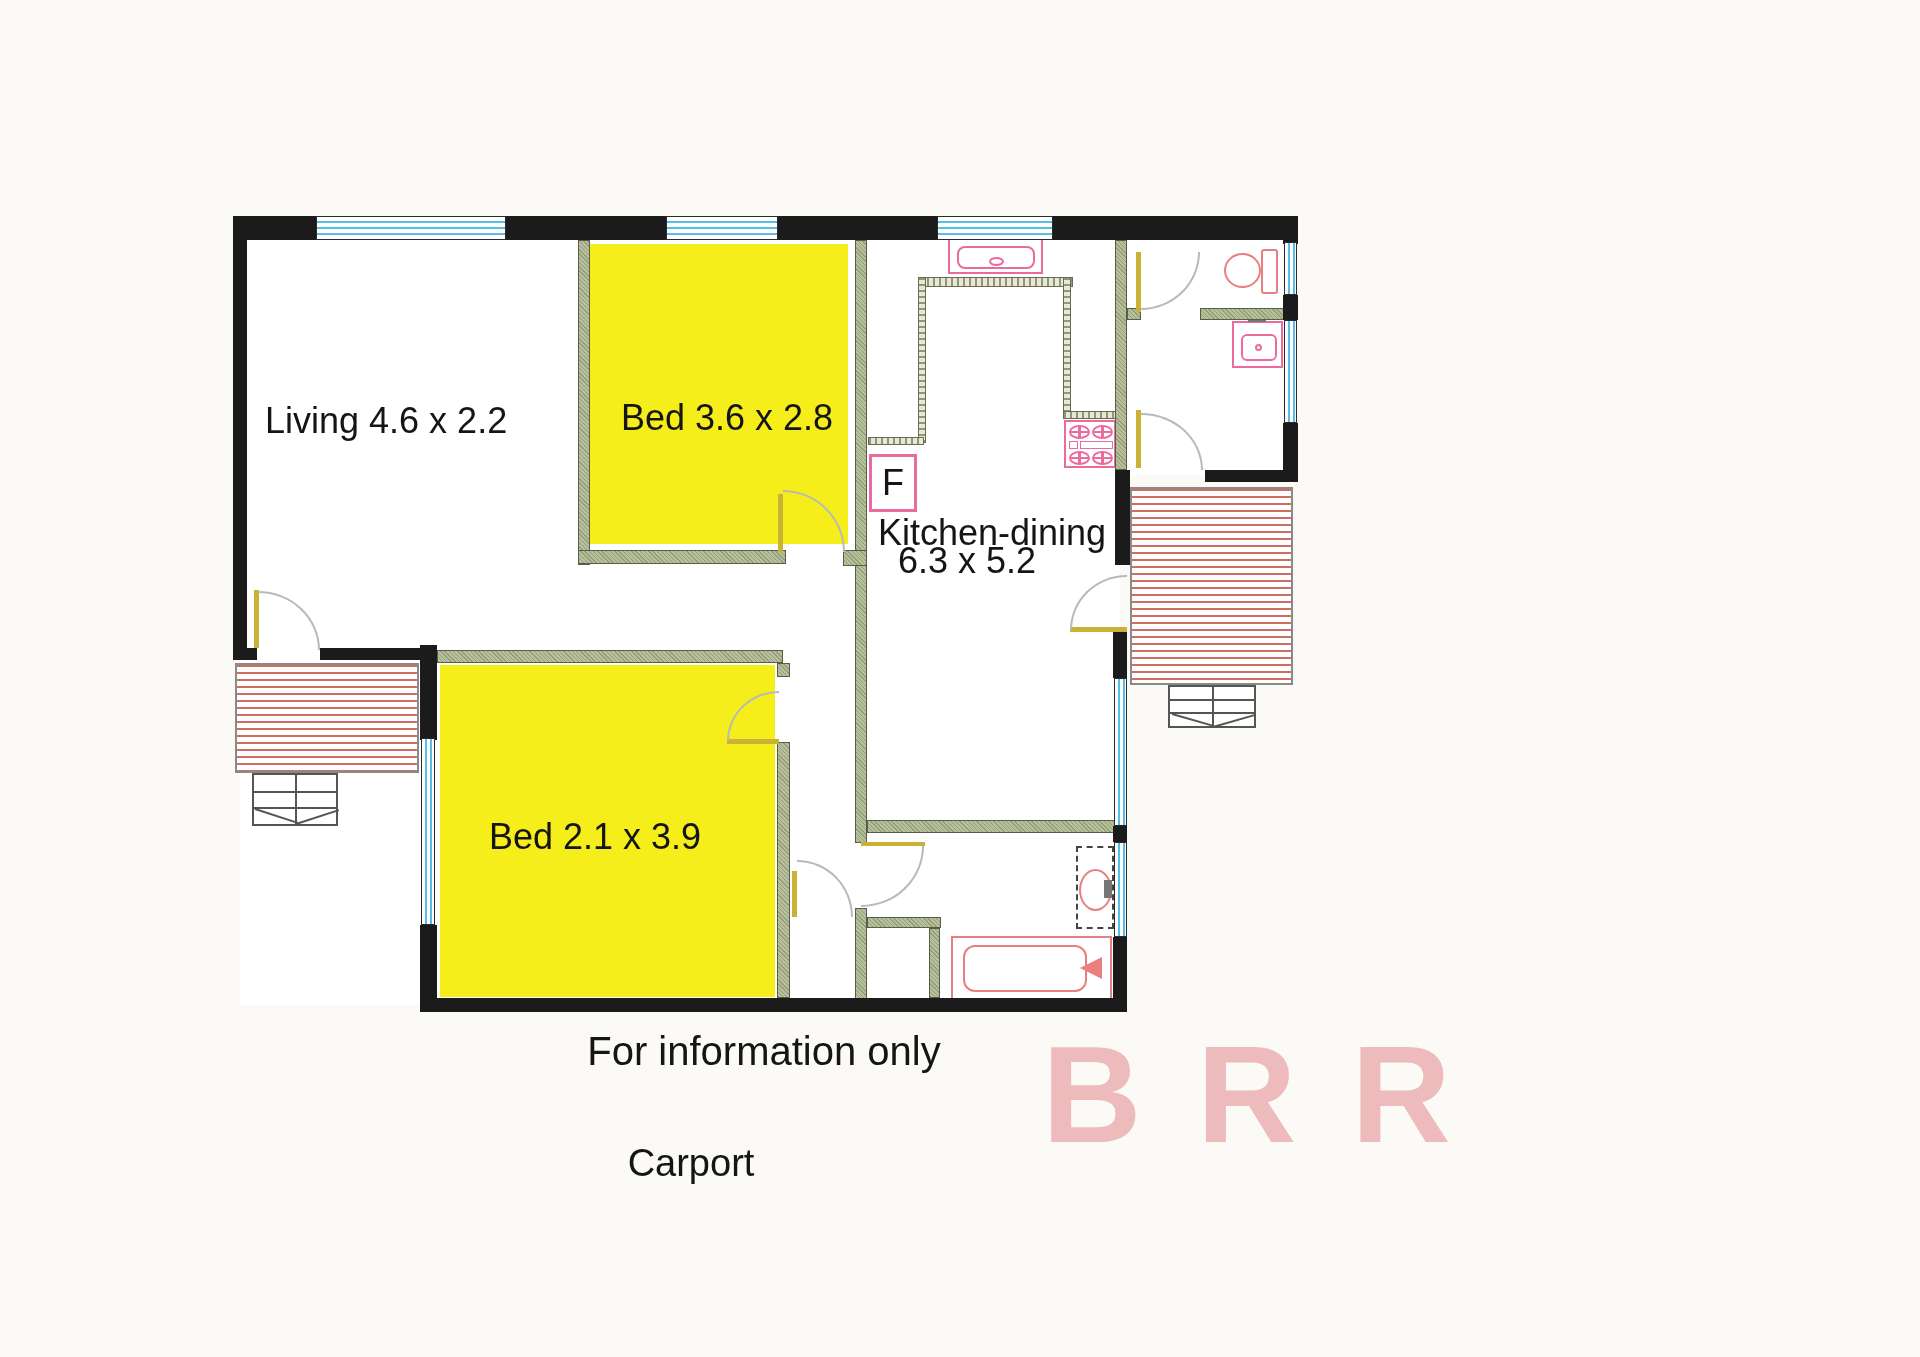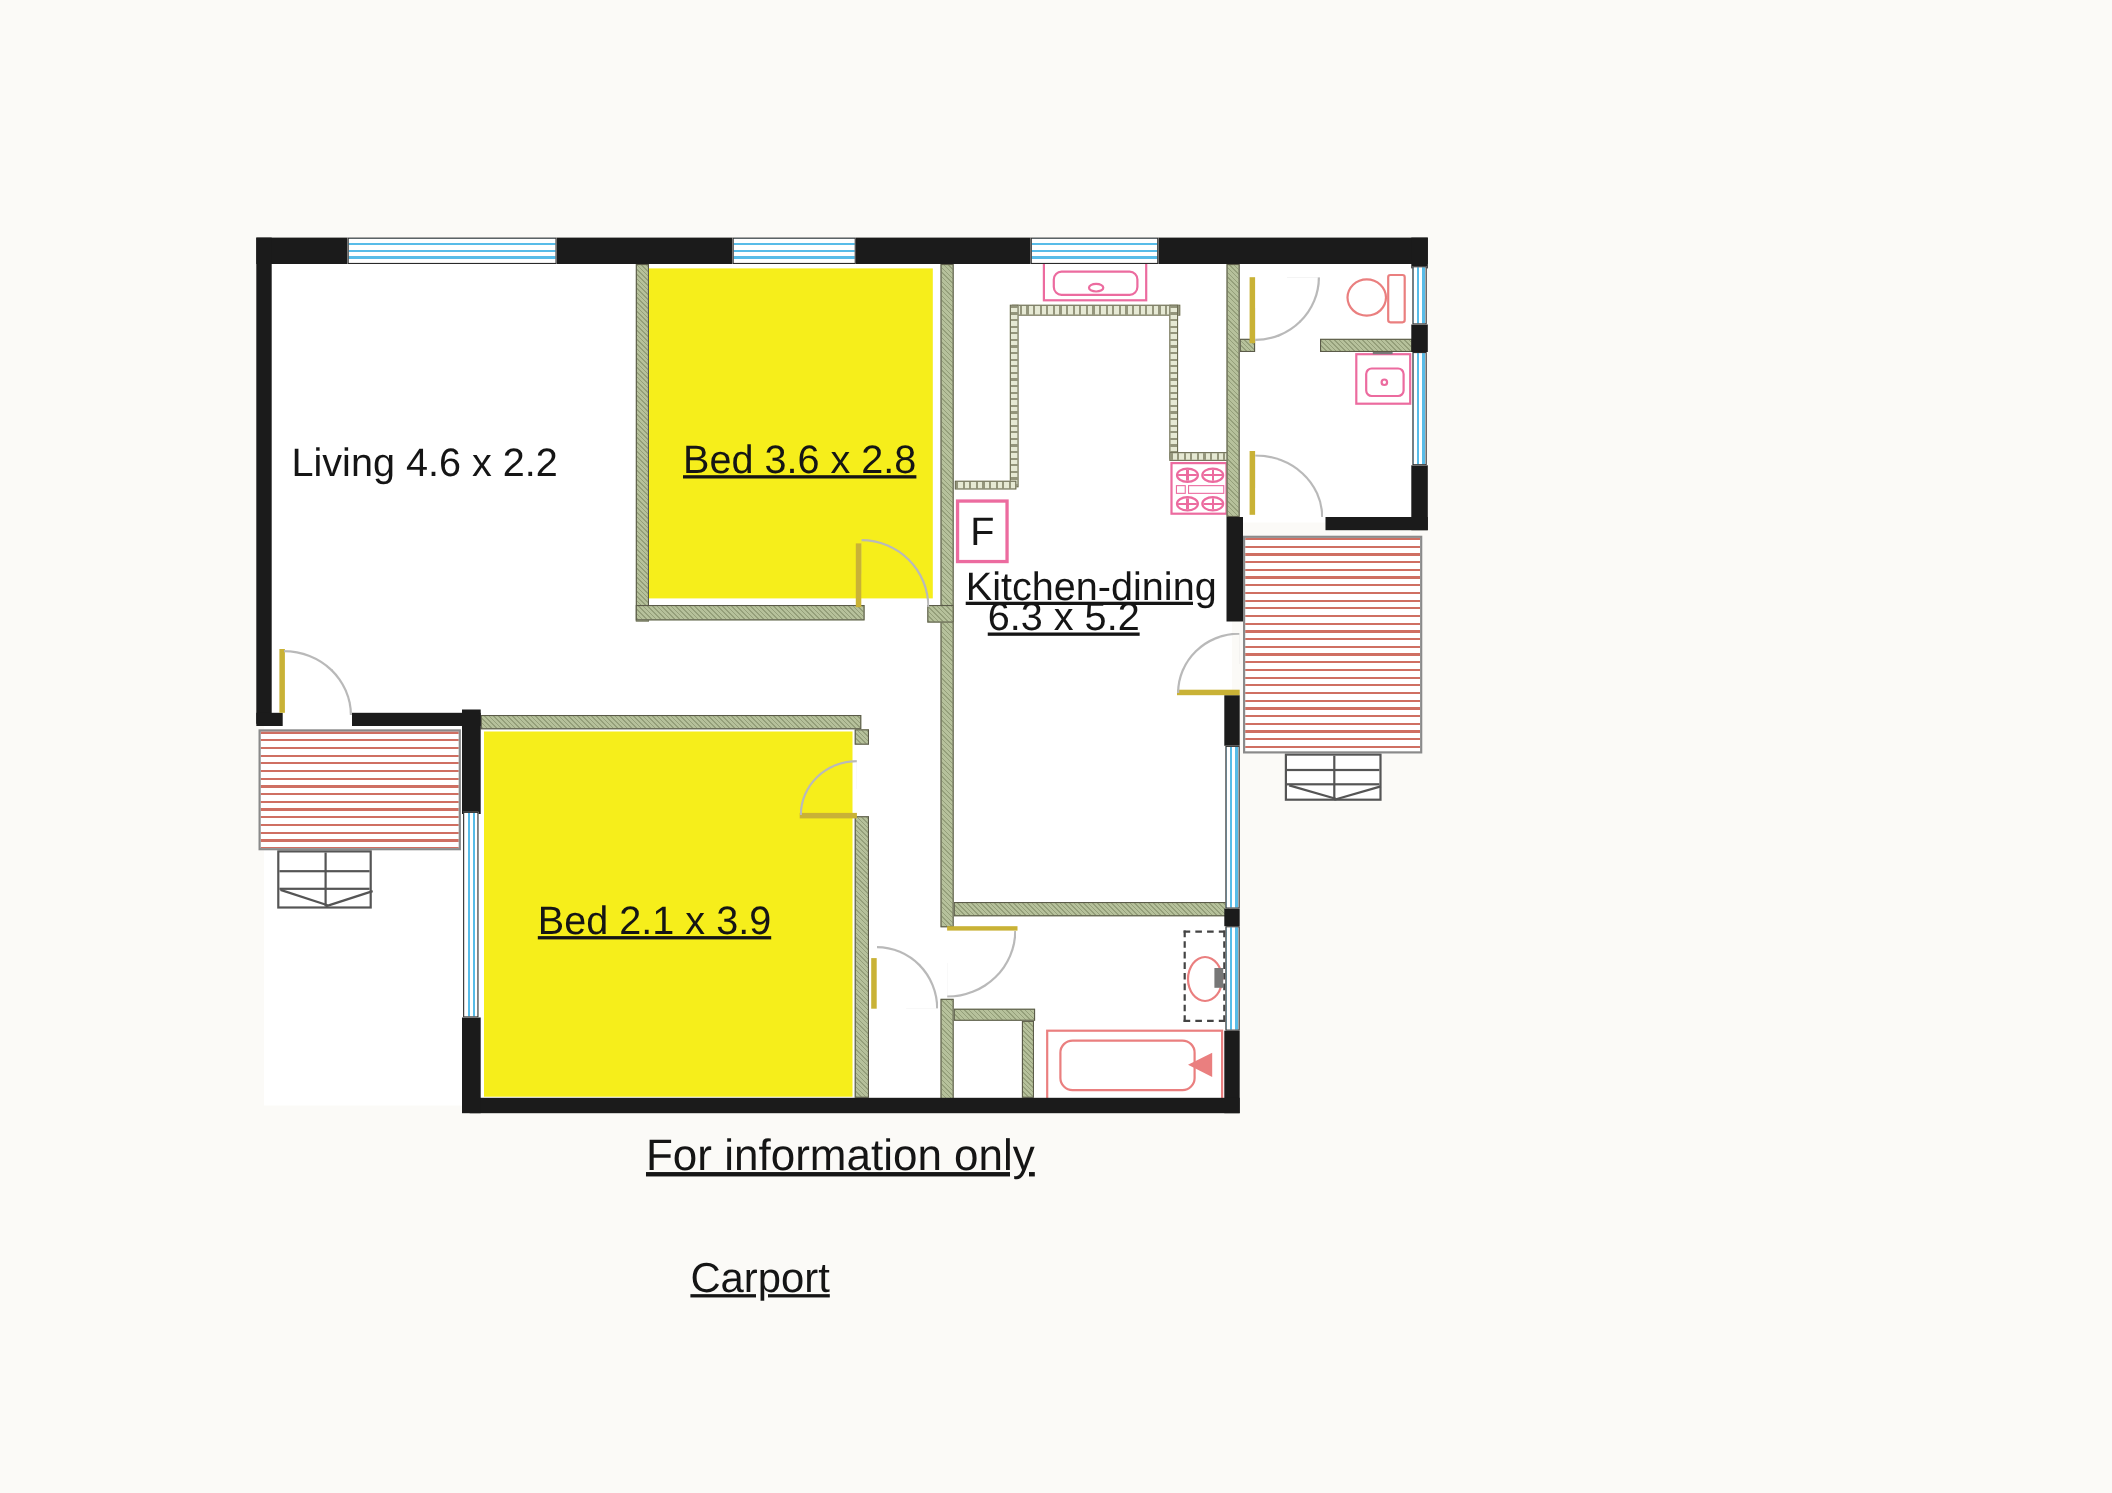--- a/index.html
+++ b/index.html
@@ -23,21 +23,21 @@
   .diag{position:absolute;height:2px;background:#555;transform-origin:left center;}
   .leaf{position:absolute;background:#c9b236;}
   .arc{position:absolute;border:0 solid #b9b9b9;box-sizing:border-box;}
   .arc.tr{border-top:2px solid #b9b9b9;border-right:2px solid #b9b9b9;border-top-right-radius:100%;}
   .arc.tl{border-top:2px solid #b9b9b9;border-left:2px solid #b9b9b9;border-top-left-radius:100%;}
   .arc.br{border-bottom:2px solid #b9b9b9;border-right:2px solid #b9b9b9;border-bottom-right-radius:100%;}
   .pk{position:absolute;border:2px solid #ec6b9f;box-sizing:border-box;background:#fff;}
   .rd{position:absolute;border:2px solid #ea7f7f;box-sizing:border-box;background:#fff;}
   .lbl{position:absolute;color:#151515;white-space:nowrap;}
   .roomlbl{font-size:36px;}
-  .ctr{transform:translate(-50%,-50%);text-decoration:underline;}
+  .ctr{transform:translate(-50%,-50%);}
   .burner{position:absolute;border:2px solid #ec6b9f;border-radius:50%;box-sizing:border-box;
           background-image:linear-gradient(to right,transparent 44%,#ec6b9f 44%,#ec6b9f 56%,transparent 56%),
                            linear-gradient(to bottom,transparent 42%,#ec6b9f 42%,#ec6b9f 58%,transparent 58%);}
   .tap{position:absolute;background:#777;}
   #watermark{position:absolute;font-weight:bold;letter-spacing:55px;font-size:138px;color:#eebbbc;}
 </style>
 </head>
 <body>
 
 <div id="canvas">
@@ -177,14 +177,15 @@
 
   <div class="lbl roomlbl" style="left:265px;top:400px;">Living 4.6 x 2.2</div>
   <div class="lbl roomlbl ctr" style="left:727px;top:418px;">Bed 3.6 x 2.8</div>
   <div class="lbl roomlbl ctr" style="left:595px;top:837px;">Bed 2.1 x 3.9</div>
   <div class="lbl roomlbl ctr" style="left:992px;top:533px;">Kitchen-dining</div>
   <div class="lbl roomlbl ctr" style="left:967px;top:561px;">6.3 x 5.2</div>
 
   <div class="lbl ctr" style="left:764px;top:1051px;font-size:40px;">For information only</div>
   <div class="lbl ctr" style="left:691px;top:1163px;font-size:38px;">Carport</div>
 
+  <div id="watermark" style="left:1042px;top:1015px;">BRR</div>
 
 </div>
 
 </body></html>

